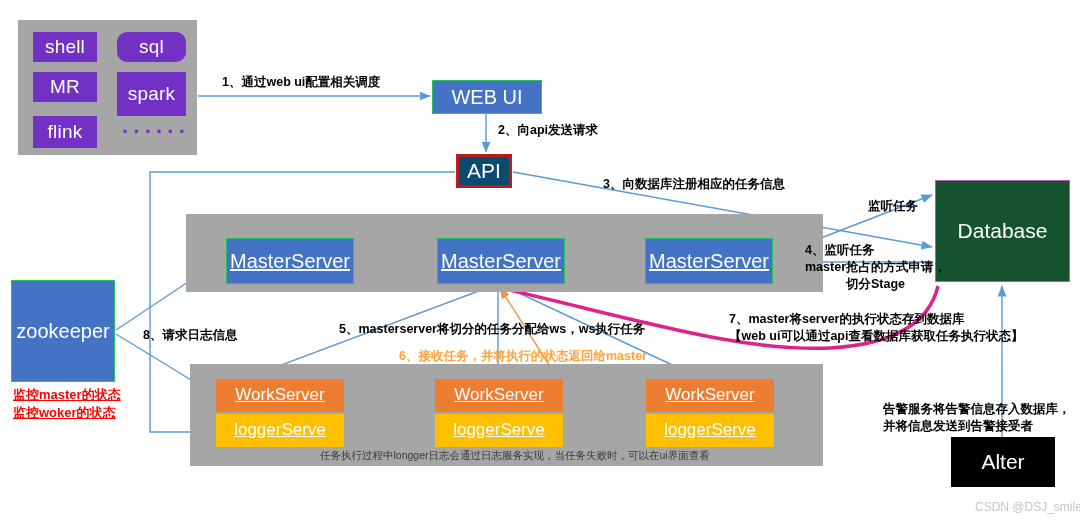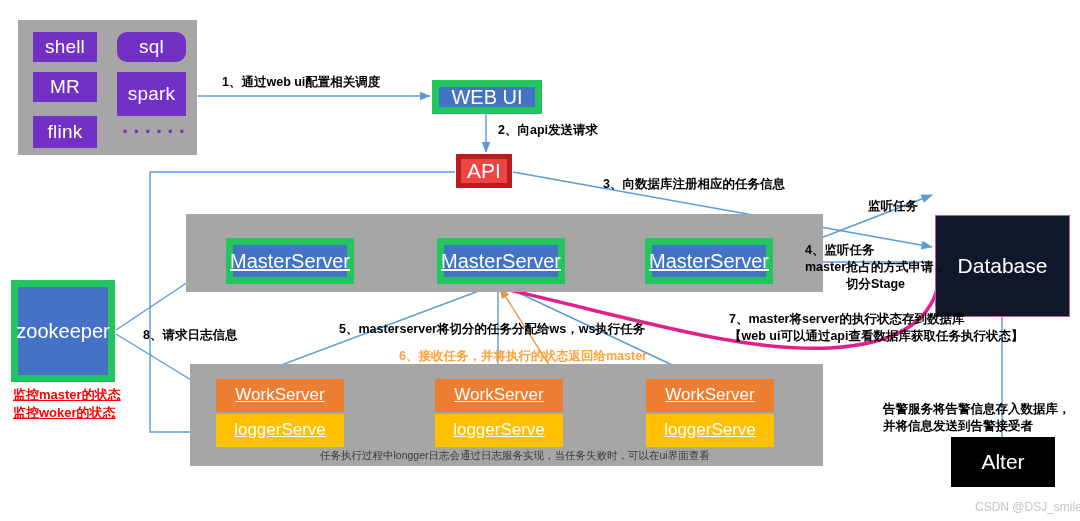--- a/index.html
+++ b/index.html
@@ -48,34 +48,33 @@
     font-size: 22px;
     letter-spacing: 4px;
     font-weight: bold;
     display: flex;
     align-items: center;
     justify-content: flex-start;
   }
 
   .blue-node {
     background: #4472c4;
-    border: 7px solid #22c55e;
+    border: 1px solid #22c55e;
     font-size: 20px;
   }
   .blue-node.underlined { text-decoration: underline; }
   .green-node {
-    background: #ef4444;
-    border: 5px solid #b91c1c;
+    background: #0c4a6e;
+    border: 3px solid #b91c1c;
     font-size: 21px;
   }
   .magenta-node {
-    background: #0f172a;
+    background: #14532d;
     border: 1px solid #b25bb2;
     font-size: 21px;
-    margin-top: 35px;
   }
   .orange-node {
     background: #ed7d31;
     font-size: 17px;
     text-decoration: underline;
   }
   .yellow-node {
     background: #ffc000;
     font-size: 17px;
     text-decoration: underline;

